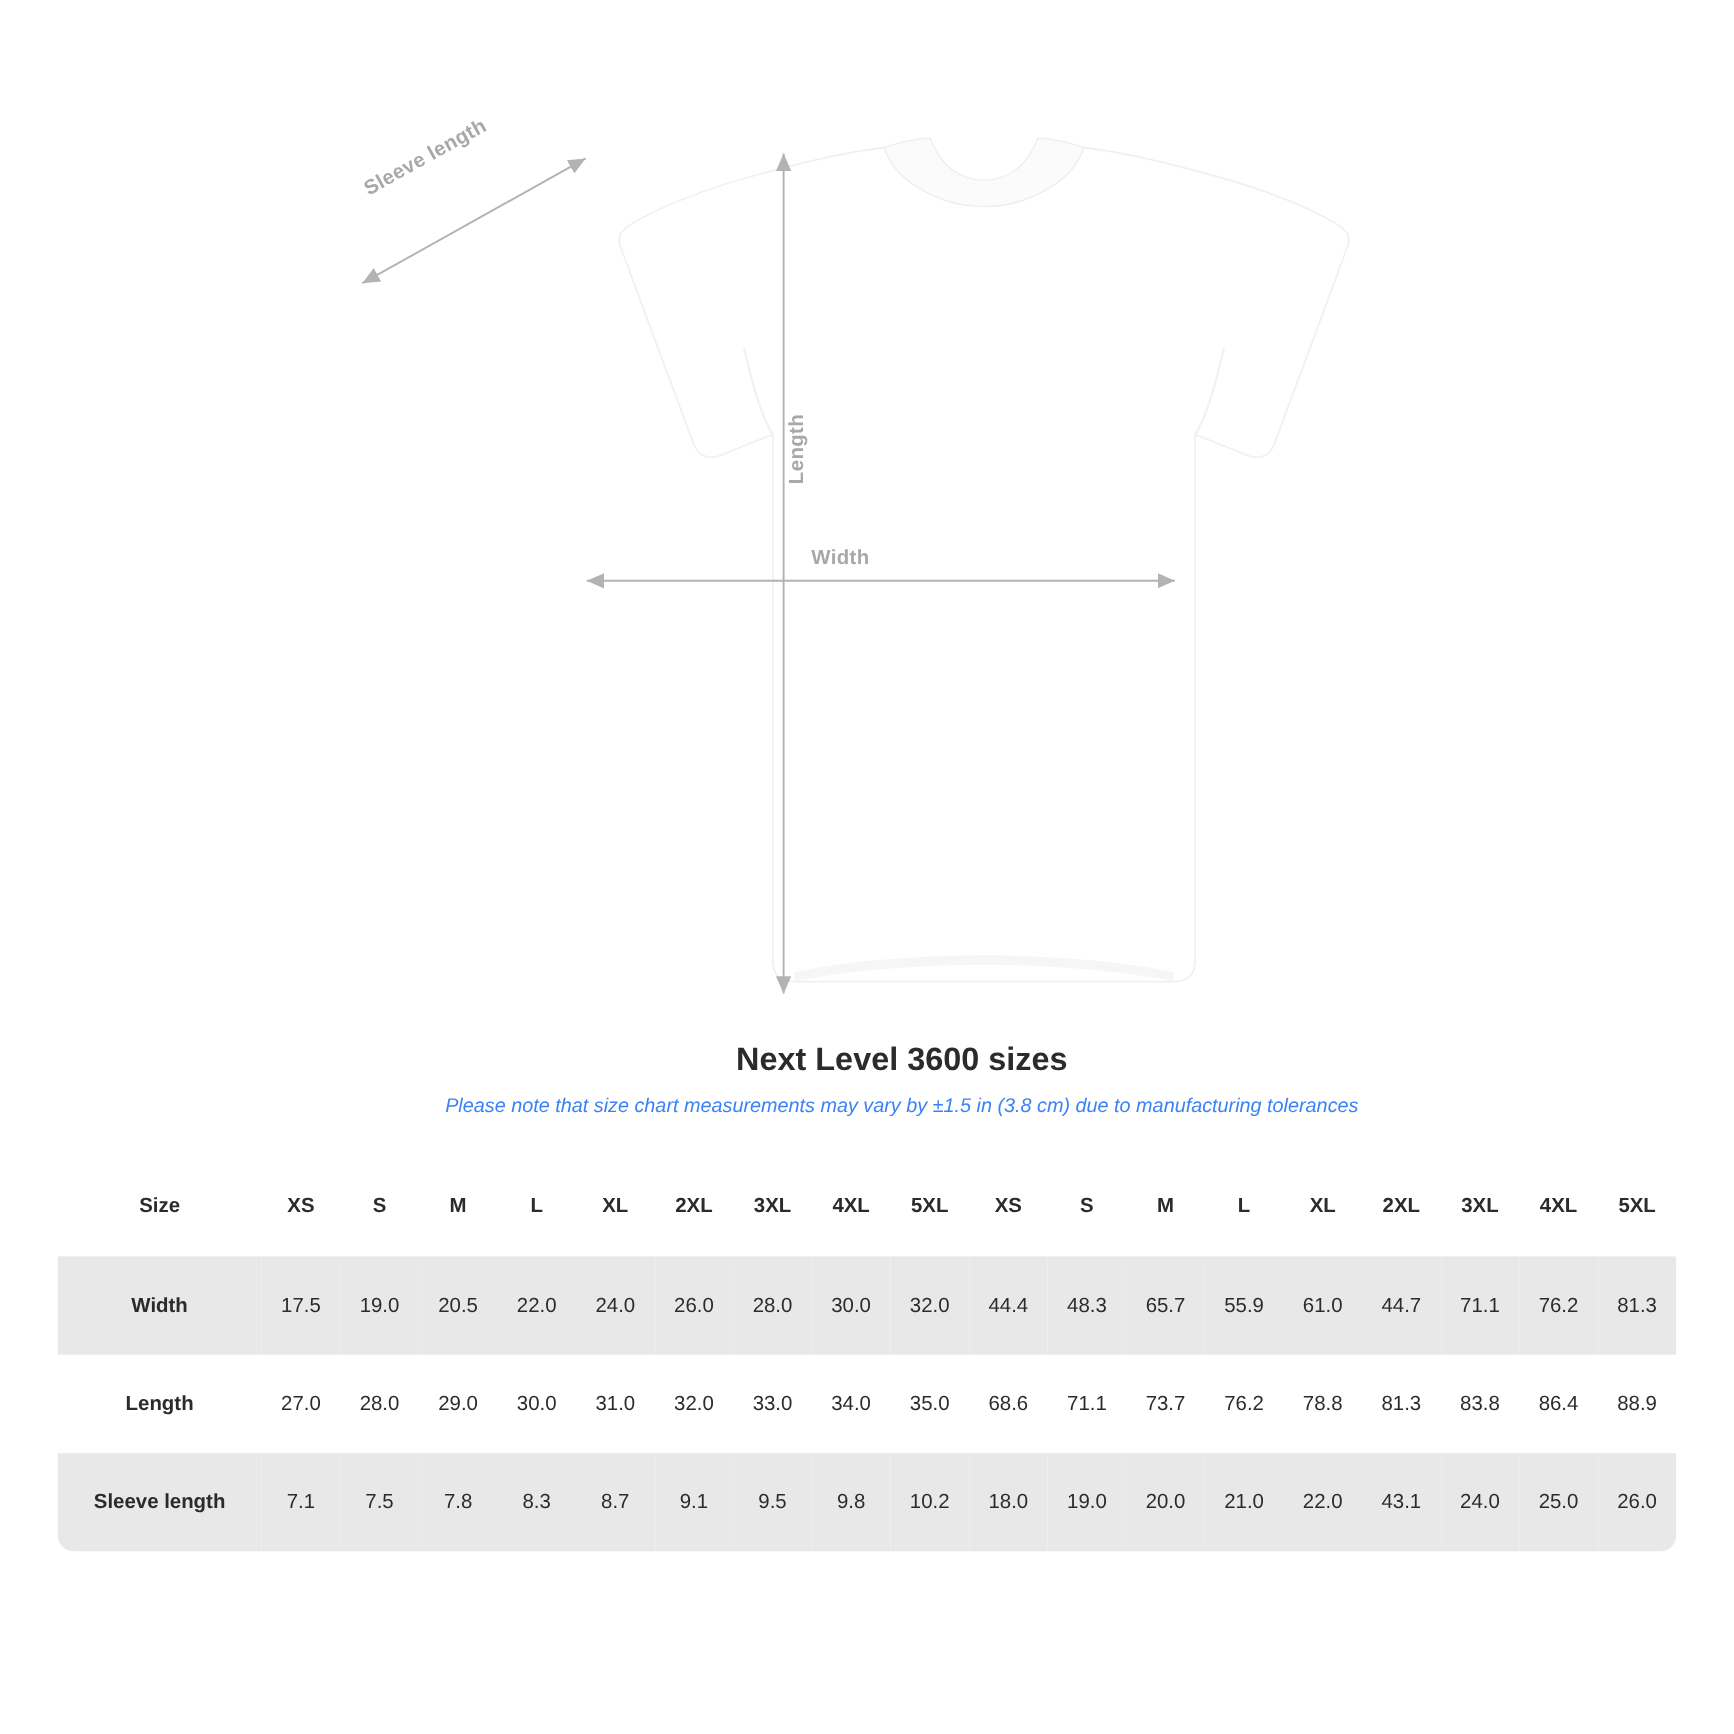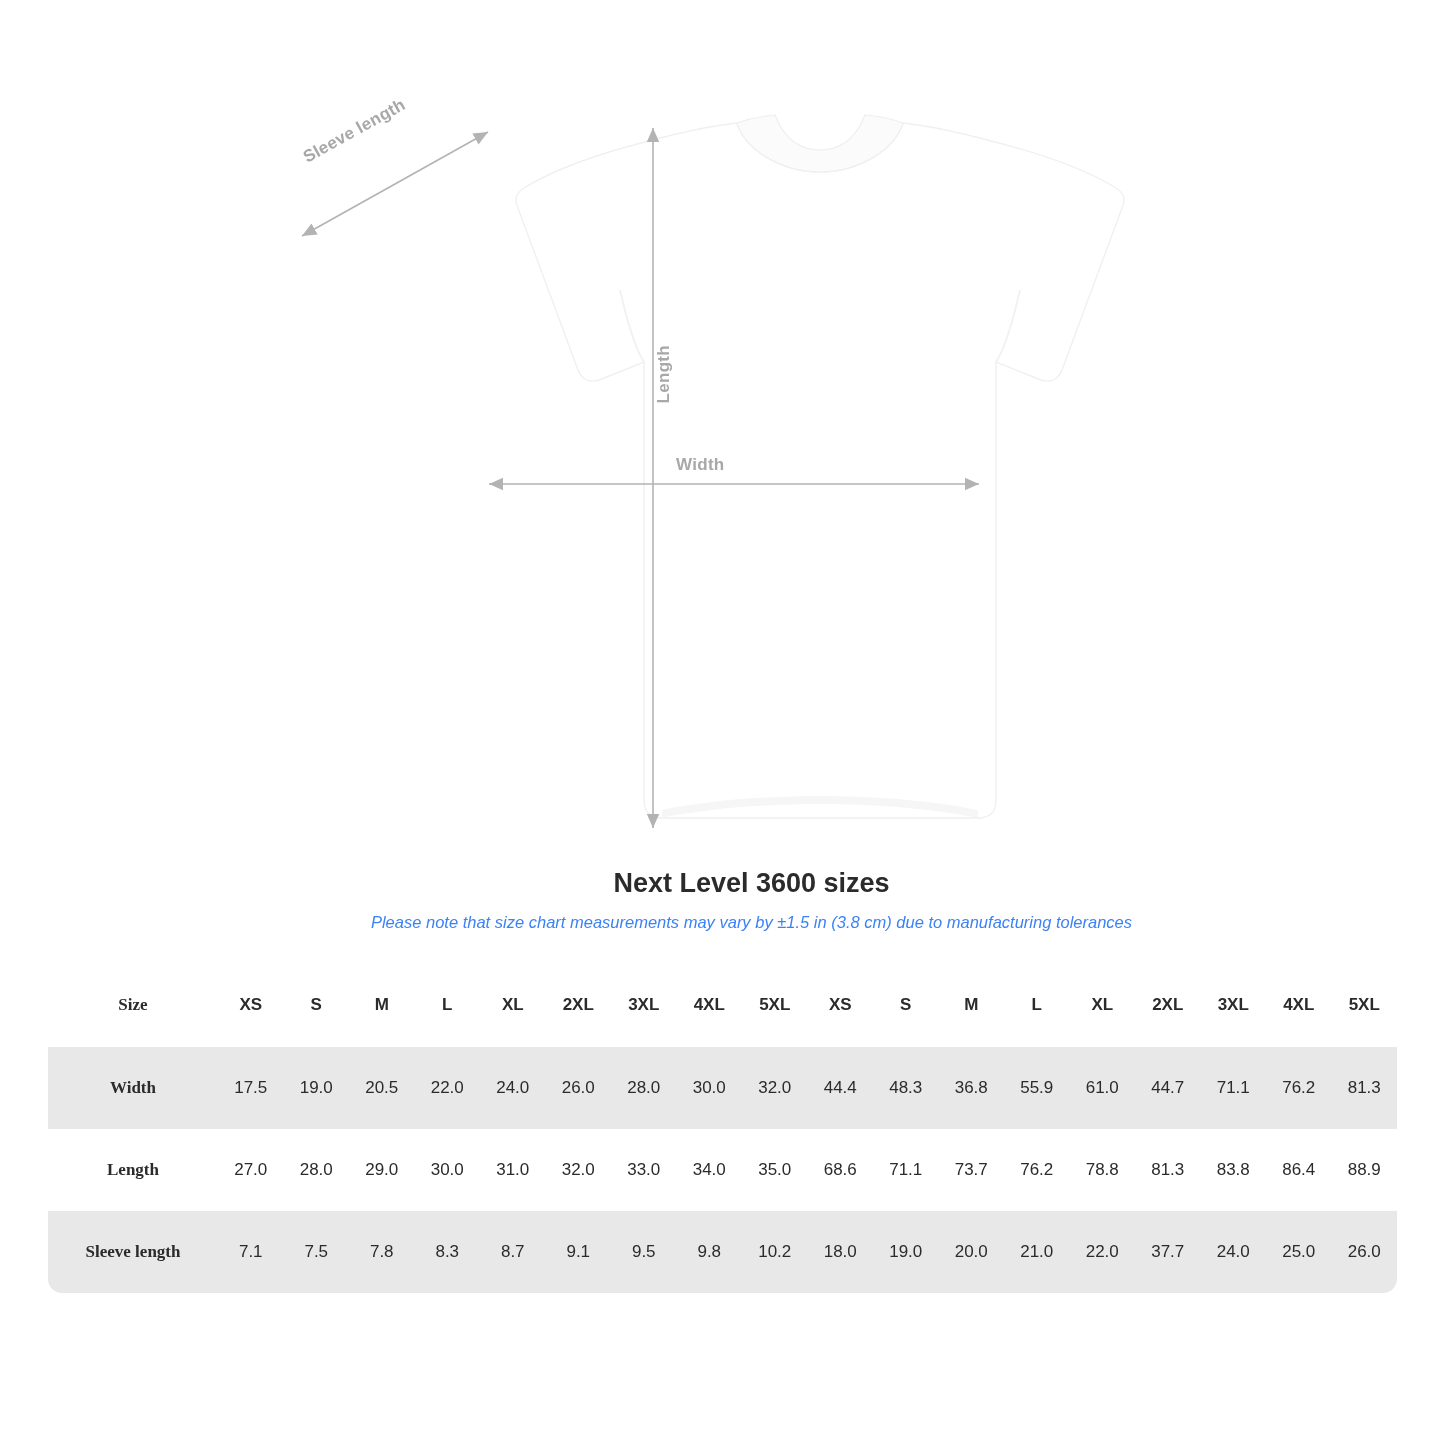--- a/index.html
+++ b/index.html
@@ -134,21 +134,20 @@
     height: 80px;
   }
   .row-plain td {
     background: #ffffff;
     height: 80px;
   }
   .rowhead {
     font-weight: bold;
     font-size: 17px;
     color: #2b2b2b;
-    font-family: Liberation Serif, serif;
   }
   .col-first { width: 170px; }
   .col-cell { width: 65.5px; }
 </style>
 </head>
 <body>
 
 <div class="page">
 
   <div class="illustration">
@@ -276,21 +275,21 @@
             <td>19.0</td>
             <td>20.5</td>
             <td>22.0</td>
             <td>24.0</td>
             <td>26.0</td>
             <td>28.0</td>
             <td>30.0</td>
             <td>32.0</td>
             <td>44.4</td>
             <td>48.3</td>
-            <td>36.8</td>
+            <td>65.7</td>
             <td>55.9</td>
             <td>61.0</td>
             <td>44.7</td>
             <td>71.1</td>
             <td>76.2</td>
             <td>81.3</td>
           </tr>
           <tr class="row-plain">
             <td class="rowhead">Length</td>
             <td>27.0</td>
@@ -321,21 +320,21 @@
             <td>8.7</td>
             <td>9.1</td>
             <td>9.5</td>
             <td>9.8</td>
             <td>10.2</td>
             <td>18.0</td>
             <td>19.0</td>
             <td>20.0</td>
             <td>21.0</td>
             <td>22.0</td>
-            <td>37.7</td>
+            <td>43.1</td>
             <td>24.0</td>
             <td>25.0</td>
             <td>26.0</td>
           </tr>
         </tbody>
     </table>
   </div>
 
 </div>
 

